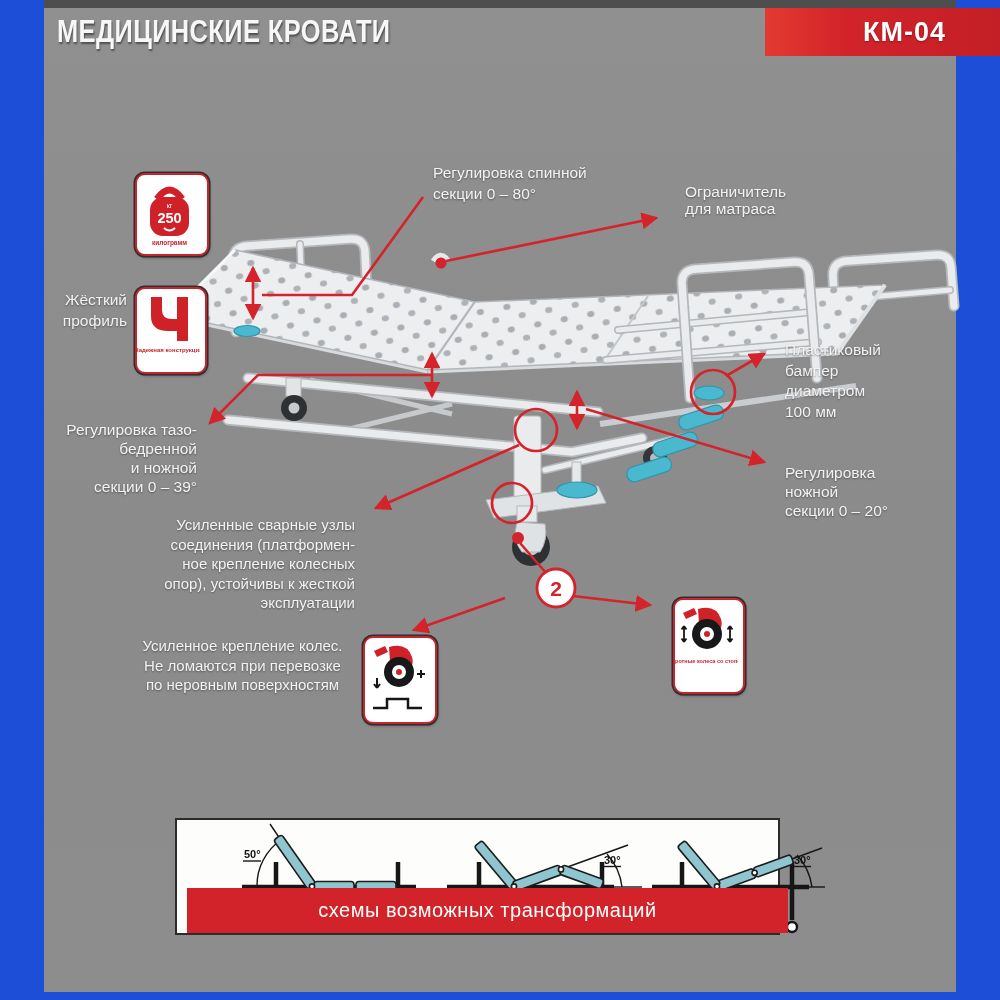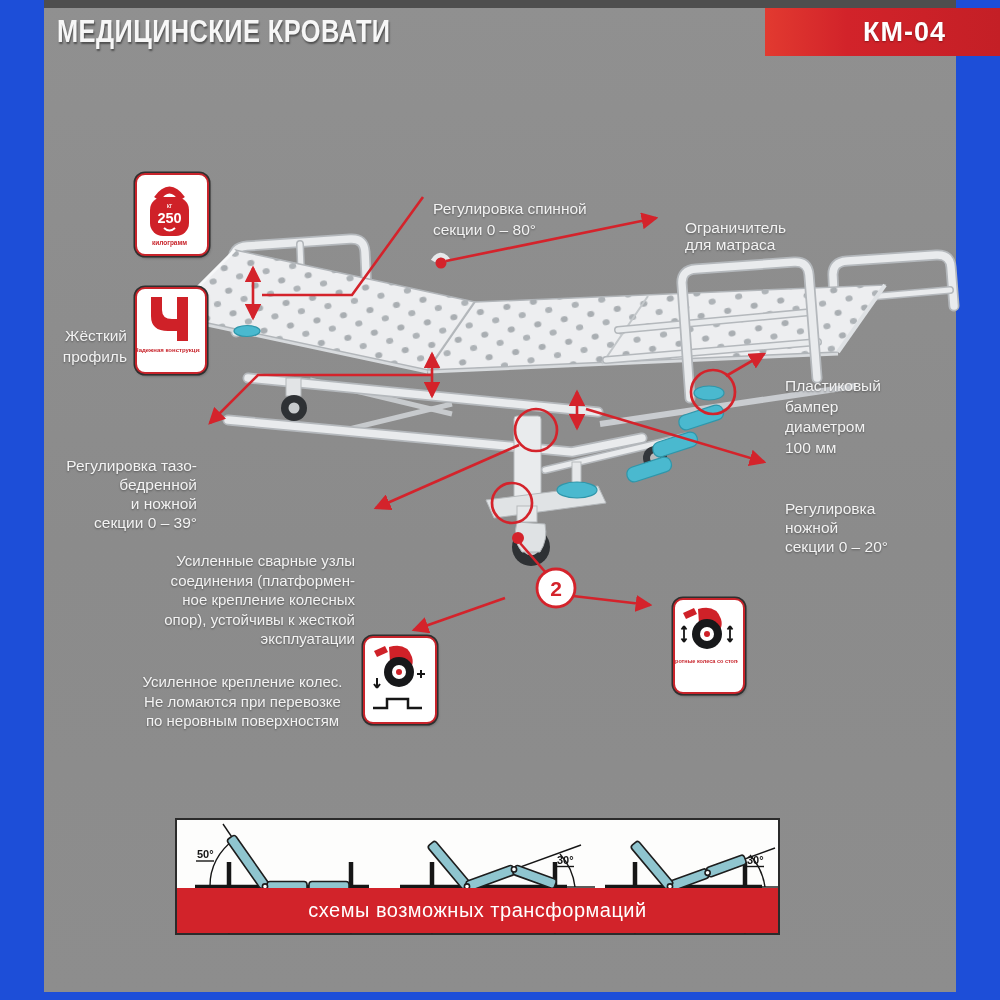--- a/index.html
+++ b/index.html
@@ -13,43 +13,43 @@
   #title{left:57px;top:14px;color:#f7f7f7;font-size:31px;font-weight:bold;
     transform:scaleX(.82);transform-origin:left top;letter-spacing:.5px;
     text-shadow:1px 2px 2px rgba(0,0,0,.45);white-space:nowrap;}
   #model-badge{left:765px;top:8px;width:191px;height:48px;
     background:linear-gradient(90deg,#e23a30 0%,#d2232a 35%,#c41f26 100%);
     display:flex;align-items:center;justify-content:center;padding-left:44px;}
   #model-badge span{color:#fff;font-size:27px;font-weight:bold;letter-spacing:1px;
     text-shadow:0 1px 2px rgba(0,0,0,.35);}
   
   .callout{color:#f3f3f3;font-size:15.5px;white-space:pre-line;
-    text-shadow:0 1px 2px rgba(0,0,0,.4);line-height:20px;margin-top:36px;}
+    text-shadow:0 1px 2px rgba(0,0,0,.4);line-height:20px;}
   .rt{text-align:right;} .ct{text-align:center;}
   #c-backrest{left:433px;top:162px;line-height:21px;}
   #c-limiter{left:685px;top:183px;line-height:17px;}
   #c-bumper{left:785px;top:340px;line-height:20.5px;}
   #c-hip{left:20px;top:420px;width:177px;line-height:19px;}
   #c-leg{left:785px;top:463px;line-height:19px;}
   #c-welds{left:110px;top:515px;width:245px;line-height:19.5px;font-size:15px;}
   #c-wheels{left:100px;top:636px;width:285px;line-height:19.5px;font-size:15px;}
   #c-stopper{left:753px;top:601px;line-height:19.5px;}
   #l-rigid{left:40px;top:289px;width:87px;line-height:21px;}
   
   .badge{background:#fff;border:2.5px solid #c8242b;border-radius:10px;
     box-shadow:0 0 0 1.5px #2f2f2f, 1px 2px 3px rgba(0,0,0,.35);}
   #b-weight{left:135px;top:173px;width:70px;height:79px;}
   #b-rigid{left:135px;top:287px;width:68px;height:83px;}
   #b-step{left:363px;top:636px;width:70px;height:84px;}
   #b-stop{left:673px;top:598px;width:68px;height:92px;}
   .badge svg{display:block;}
   
   #schemes{left:175px;top:818px;width:605px;height:117px;border:2px solid #2b2b2b;
-    background:#fdfdfc;box-sizing:border-box;}
-  #schemes-red{position:absolute;left:0;bottom:0;width:100%;height:45px;background:#d2232a;
+    background:#fdfdfc;box-sizing:border-box;padding-left:47px;}
+  #schemes-red{position:absolute;left:10px;bottom:0;width:100%;height:45px;background:#d2232a;
     display:flex;align-items:center;justify-content:center;}
   #schemes-red span{color:#fff;font-size:20px;letter-spacing:.5px;}
   
   #overlay{position:absolute;left:0;top:0;width:1000px;height:1000px;}
   .tubeO{stroke:#b4b8bc;stroke-width:11;fill:none;stroke-linecap:round;stroke-linejoin:round;}
   .tubeI{stroke:#e9ebed;stroke-width:7.5;fill:none;stroke-linecap:round;stroke-linejoin:round;}
   .tubeO2{stroke:#b4b8bc;stroke-width:8;fill:none;stroke-linecap:round;}
   .tubeI2{stroke:#e9ebed;stroke-width:5;fill:none;stroke-linecap:round;}
   .plate{fill:#edeef0;stroke:#b2b6ba;stroke-width:1.5;}
   .rline{stroke:#d4232b;stroke-width:2.6;fill:none;}

